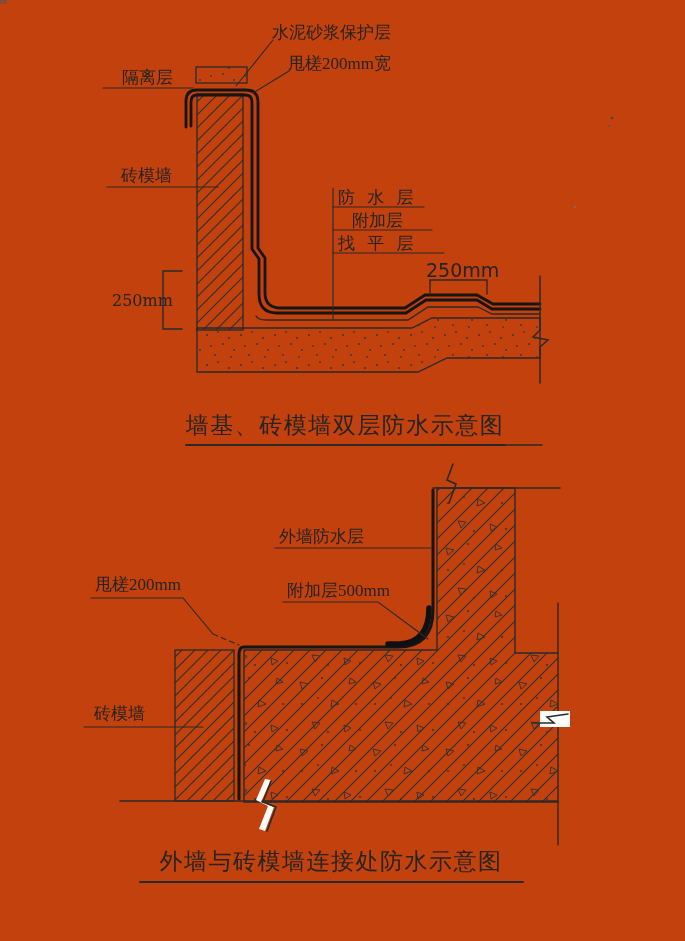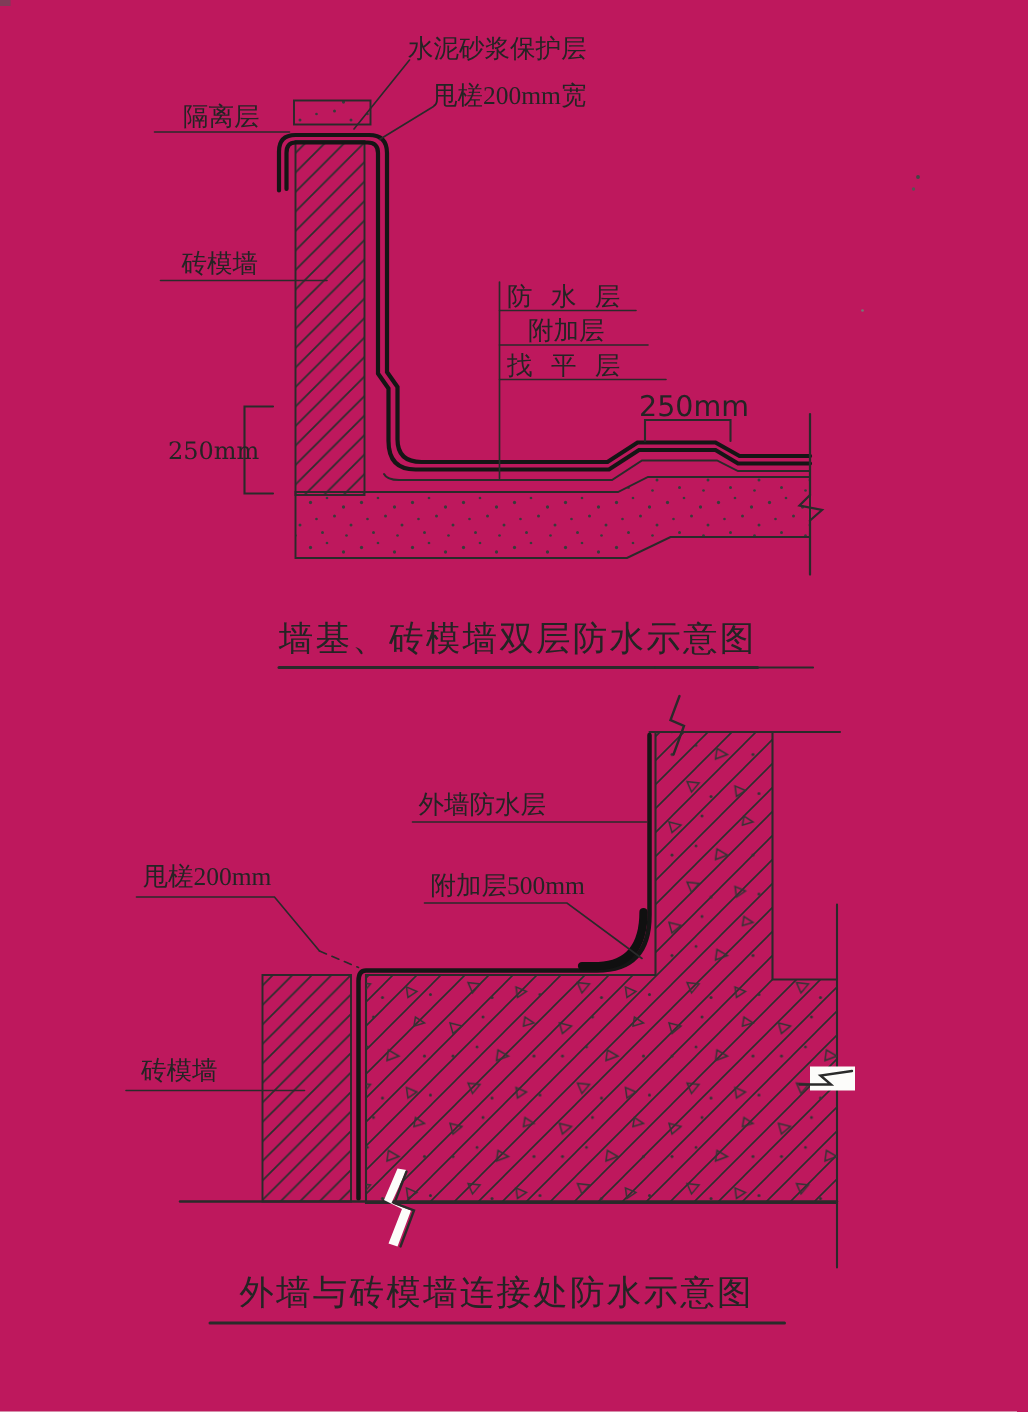--- a/index.html
+++ b/index.html
@@ -1,20 +1,20 @@
 <!DOCTYPE html>
 <html><head>
 <meta charset="utf-8">
 <style>
   html,body{margin:0;padding:0;background:#e8e8e6;}
   .page{
     position:relative;
     width:685px;height:941px;
     margin:0 auto;
-    background:#be185d;
+    background:#c2410c;
     overflow:hidden;
     font-family:"Liberation Serif", serif;
   }
   svg{display:block;position:absolute;left:0;top:0;}
   text{fill:#242424;}
   .lbl{font-size:17px;font-family:"Liberation Serif",serif;}
   .lbl-sp{font-size:17px;letter-spacing:4px;font-family:"Liberation Serif",serif;}
   .dim-serif{font-size:16px;font-family:"DejaVu Serif",serif;}
   .dim-sans{font-size:19px;font-family:"DejaVu Sans",sans-serif;}
   .ttl{font-size:23px;letter-spacing:1.5px;font-family:"Liberation Serif",serif;}

